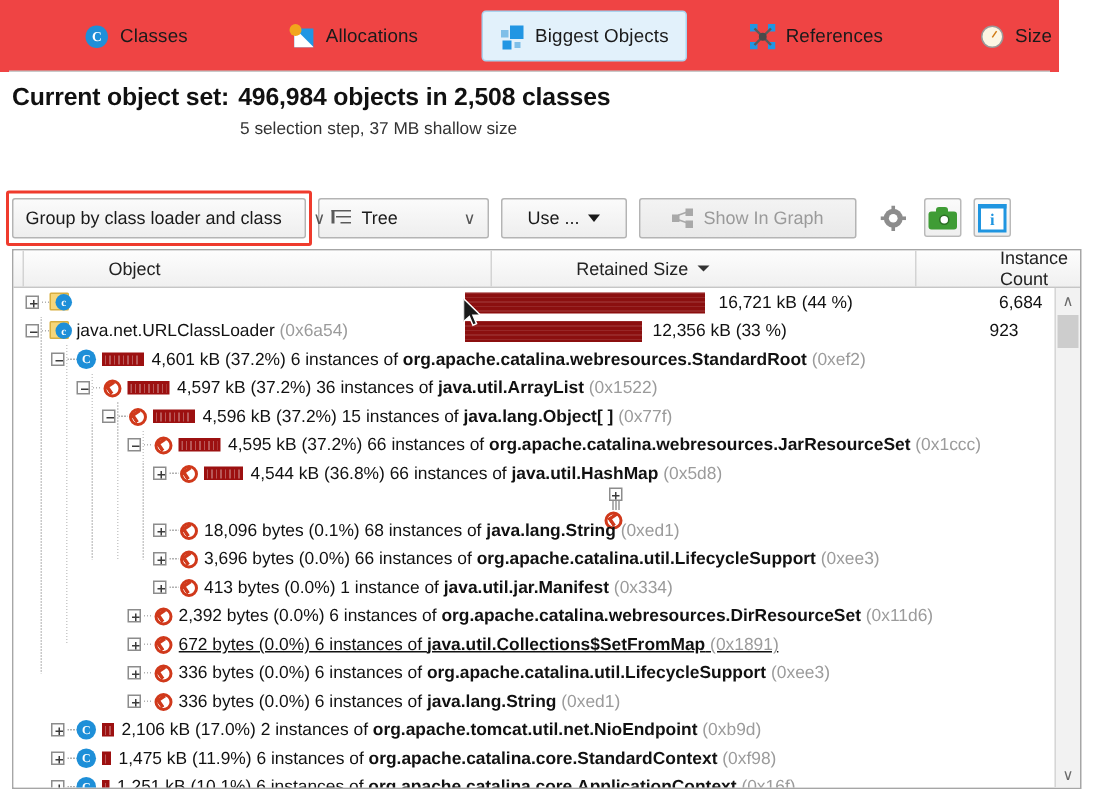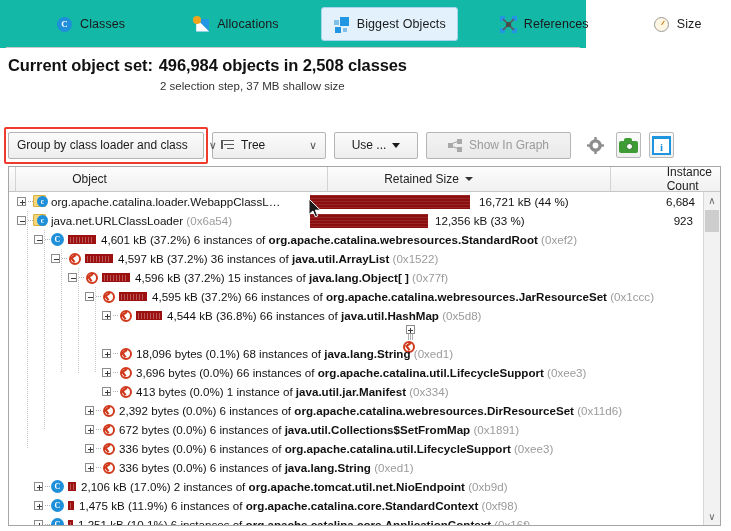--- a/index.html
+++ b/index.html
@@ -12,22 +12,22 @@
   }
   #app {
     position: relative;
     width: 731px; height: 531px;
     background: #ffffff;
   }
 
   
   .viewbar {
     position: absolute; left: 0; top: 0;
-    width: 586px; height: 48px;
-    background: #14b8a6;
+    width: 706px; height: 48px;
+    background: #ef4444;
     display: flex; align-items: center;
   }
   .viewbar::after {
     content: ""; position: absolute;
     left: 6px; right: 6px; bottom: 0; height: 1px;
     background: #c8c8c8;
   }
   .vtab {
     display: flex; align-items: center; gap: 7px;
     height: 34px; padding: 0 11px;
@@ -322,21 +322,21 @@
       <span class="ic ic-time"></span>
       <span class="lbl">Size</span>
     </div>
 
   </div>
 
   <div class="summary">
     <div class="sum-line1">
       <span class="set-label">Current object set:</span><span>496,984 objects in 2,508 classes</span>
     </div>
-    <div class="sum-line2">2 selection step, 37 MB shallow size</div>
+    <div class="sum-line2">5 selection step, 37 MB shallow size</div>
   </div>
 
   <div class="toolbar">
     <div class="combo-group">
       <div class="btn combo" style="width:196px;">
         <span>Group by class loader and class</span>
         <span class="chev">∨</span>
       </div>
       <div class="hl"></div>
     </div>
@@ -427,41 +427,40 @@
         <div class="guide" style="left:86px;top:95px;height:86px;"></div>
       </div>
 
       <div class="row" style="padding-left:8px;">
         <span class="exp plus"></span>
         <span class="dashes"></span>
         <span class="cicon ldr">
             <span class="fold"></span>
             <span class="cc">c</span>
           </span>
-        <span class="objtext" style="width:232px;">org.apache.catalina.loader.WebappClassLo…</span>
         <span class="bigbar" style="left:301px;width:160px;">
             <span class="tex"></span>
           </span>
         <span class="sizelabel" style="left:470px;">16,721 kB (44 %)</span>
         <span class="countlabel" style="right:25px;">6,684</span>
       </div>
 
       <div class="row" style="padding-left:8px;">
         <span class="exp"></span>
         <span class="dashes"></span>
         <span class="cicon ldr">
             <span class="fold"></span>
             <span class="cc">c</span>
           </span>
         <span class="objtext" style="width:232px;"><span>java.net.URLClassLoader </span><span class="hexid">(0x6a54)</span></span>
         <span class="bigbar" style="left:301px;width:118px;">
             <span class="tex"></span>
           </span>
         <span class="sizelabel" style="left:426px;">12,356 kB (33 %)</span>
-        <span class="countlabel" style="right:27px;">923</span>
+        <span class="countlabel" style="right:41px;">923</span>
       </div>
 
       <div class="row" style="padding-left:25px;">
         <span class="exp"></span>
         <span class="dashes"></span>
         <span class="cicon cls"></span>
         <span class="lightbar" style="width:28px;"></span>
         <span class="objtext"><span>4,601 kB (37.2%) 6 instances of </span><b>org.apache.catalina.webresources.StandardRoot</b><span class="hexid"> (0xef2)</span></span>
       </div>
 
@@ -525,21 +524,21 @@
         <span class="objtext"><span>413 bytes (0.0%) 1 instance of </span><b>java.util.jar.Manifest</b><span class="hexid"> (0x334)</span></span>
       </div>
 
       <div class="row" style="padding-left:76px;">
         <span class="exp plus"></span>
         <span class="dashes"></span>
         <span class="cicon inst"></span>
         <span class="objtext"><span>2,392 bytes (0.0%) 6 instances of </span><b>org.apache.catalina.webresources.DirResourceSet</b><span class="hexid"> (0x11d6)</span></span>
       </div>
 
-      <div class="row" style="padding-left:76px;">
+      <div class="row" style="padding-left:76px;text-decoration:underline;">
         <span class="exp plus"></span>
         <span class="dashes"></span>
         <span class="cicon inst"></span>
         <span class="objtext"><span>672 bytes (0.0%) 6 instances of </span><b>java.util.Collections$SetFromMap</b><span class="hexid"> (0x1891)</span></span>
       </div>
 
       <div class="row" style="padding-left:76px;">
         <span class="exp plus"></span>
         <span class="dashes"></span>
         <span class="cicon inst"></span>

